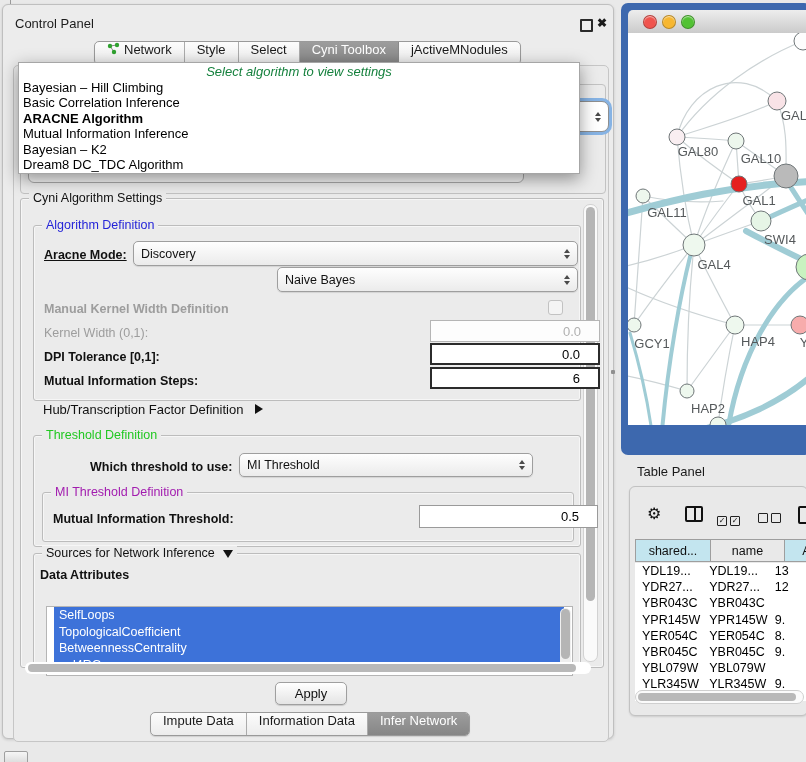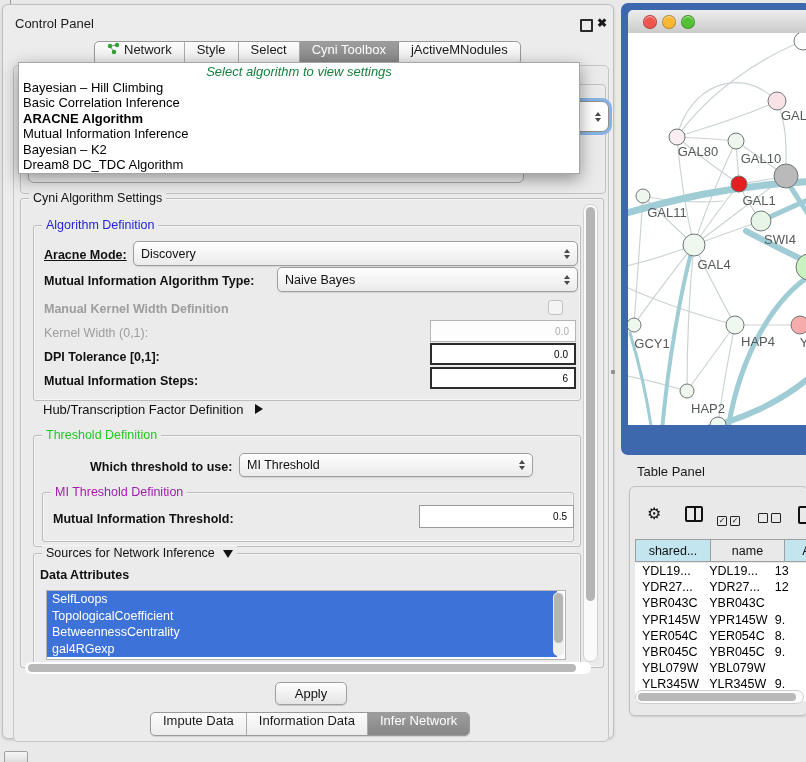--- a/index.html
+++ b/index.html
@@ -41,21 +41,21 @@
   .lbl{font-size:12.5px;color:#111;white-space:nowrap;}
   .b{font-weight:bold;}
   .dis{color:#9d9d9d;}
 
   .combo{display:flex;align-items:center;justify-content:space-between;border:1px solid #9e9e9e;border-radius:5px;background:linear-gradient(#fefefe,#ebebeb);padding:0 7px;box-shadow:0 1px 1px rgba(0,0,0,.1);}
   .combo .ctext{font-size:12.5px;color:#111;}
   .spin{display:flex;flex-direction:column;gap:2px;align-items:center;}
   .tri-u{width:0;height:0;border-left:3.5px solid transparent;border-right:3.5px solid transparent;border-bottom:4.5px solid #4a4a4a;}
   .tri-d{width:0;height:0;border-left:3.5px solid transparent;border-right:3.5px solid transparent;border-top:4.5px solid #4a4a4a;}
 
-  .field{background:#fff;font-size:10px;text-align:right;padding:0 6px;display:flex;align-items:center;justify-content:flex-end;}
+  .field{background:#fff;font-size:13px;text-align:right;padding:0 18px;display:flex;align-items:center;justify-content:flex-end;}
   .field.active{border:2px solid #2b2b2b;}
   .field.soft{border:1px solid #9a9a9a;}
   .field.off{border:1px solid #b5b5b5;color:#b0b0b0;background:#fdfdfd;}
 
   .vscroll{background:#fafafa;border:1px solid #d2d2d2;border-radius:7px;}
   .vthumb{position:absolute;left:2px;width:9px;background:#b5b5b5;border-radius:5px;}
   .hscroll{background:#fbfbfb;border:1px solid #cfcfcf;border-radius:7px;}
   .hthumb{position:absolute;top:2px;height:8px;background:#b9b9b9;border-radius:5px;}
 
   .tri-right{width:0;height:0;border-top:5px solid transparent;border-bottom:5px solid transparent;border-left:8px solid #111;display:inline-block;}
@@ -151,21 +151,20 @@
 
           <div class="abs lbl b" style="left:10px;top:22px;text-decoration:underline;">Aracne Mode:</div>
           <div class="abs combo" style="left:99px;top:15px;width:429px;height:23px;">
             <span class="ctext">Discovery</span>
             <span class="spin">
                 <span class="tri-u"></span>
                 <span class="tri-d"></span>
               </span>
           </div>
 
-          <div class="abs lbl b" style="left:10px;top:48px;">Mutual Information Algorithm Type:</div>
           <div class="abs combo" style="left:243px;top:41px;width:285px;height:23px;">
             <span class="ctext">Naive Bayes</span>
             <span class="spin">
                 <span class="tri-u"></span>
                 <span class="tri-d"></span>
               </span>
           </div>
 
           <div class="abs lbl b dis" style="left:10px;top:76px;">Manual Kernel Width Definition</div>
           <div class="abs" style="left:514px;top:74px;width:13px;height:13px;border:1px solid #c2c2c2;border-radius:3px;background:#f4f4f4;"></div>
@@ -211,21 +210,21 @@
             </div>
           </div>
         </div>
 
         <div class="abs group" style="left:12px;top:354px;width:546px;height:110px;">
           <span class="gtitle" style="color:#111;">
             <span>Sources for Network Inference</span>
             <span class="tri-down" style="margin-left:5px;position:relative;top:1px;"></span>
           </span>
           <div class="abs lbl b" style="left:6px;top:14px;">Data Attributes</div>
-          <div class="abs" id="attr-list" style="left:12px;top:36px;width:518px;height:68px;">
+          <div class="abs" id="attr-list" style="left:12px;top:52px;width:518px;height:68px;padding-left:7px;">
             <div class="abs vscroll" style="right:1px;top:1px;width:11px;height:64px;border:none;background:#efefef;">
               <div class="vthumb" style="top:1px;height:50px;left:1px;"></div>
             </div>
           <div class="li" style="background: rgb(61, 114, 217); width: 505px;">SelfLoops</div>
               <div class="li" style="background: rgb(61, 114, 217); width: 505px;">TopologicalCoefficient</div>
               <div class="li" style="background: rgb(61, 114, 217); width: 505px;">BetweennessCentrality</div>
               <div class="li" style="background: rgb(61, 114, 217); width: 505px;">gal4RGexp</div>
             </div>
         </div>
 

